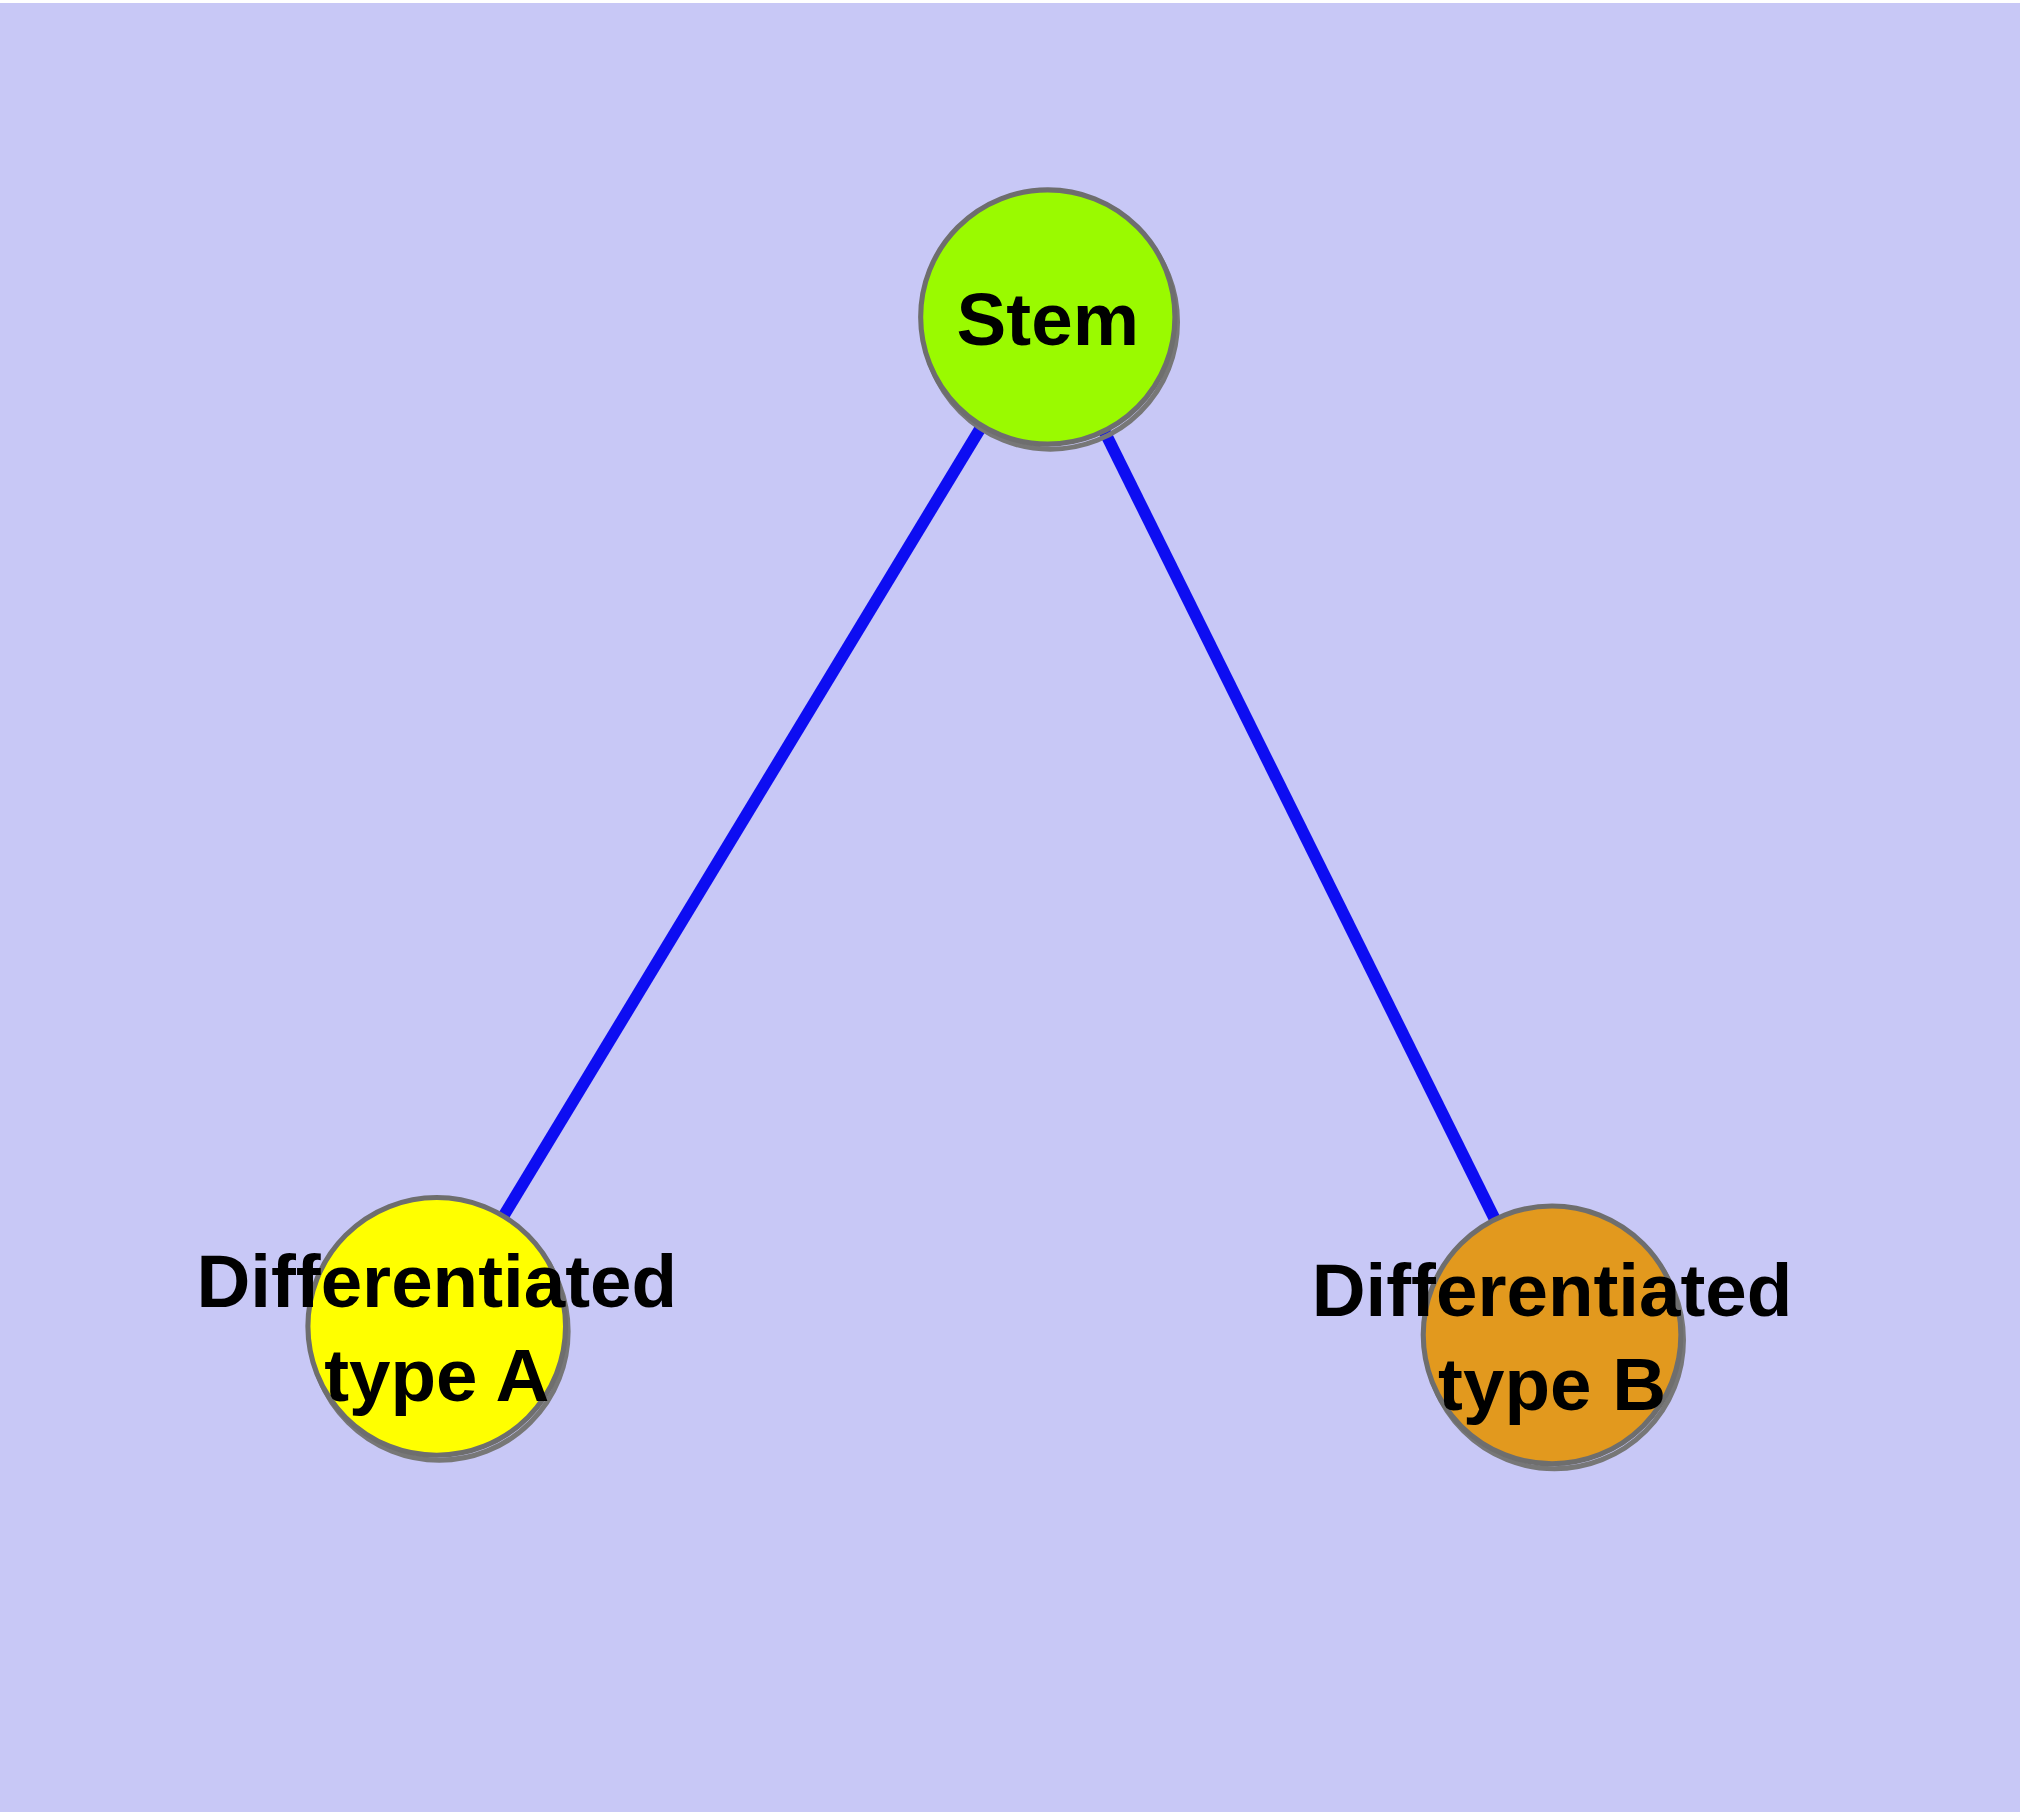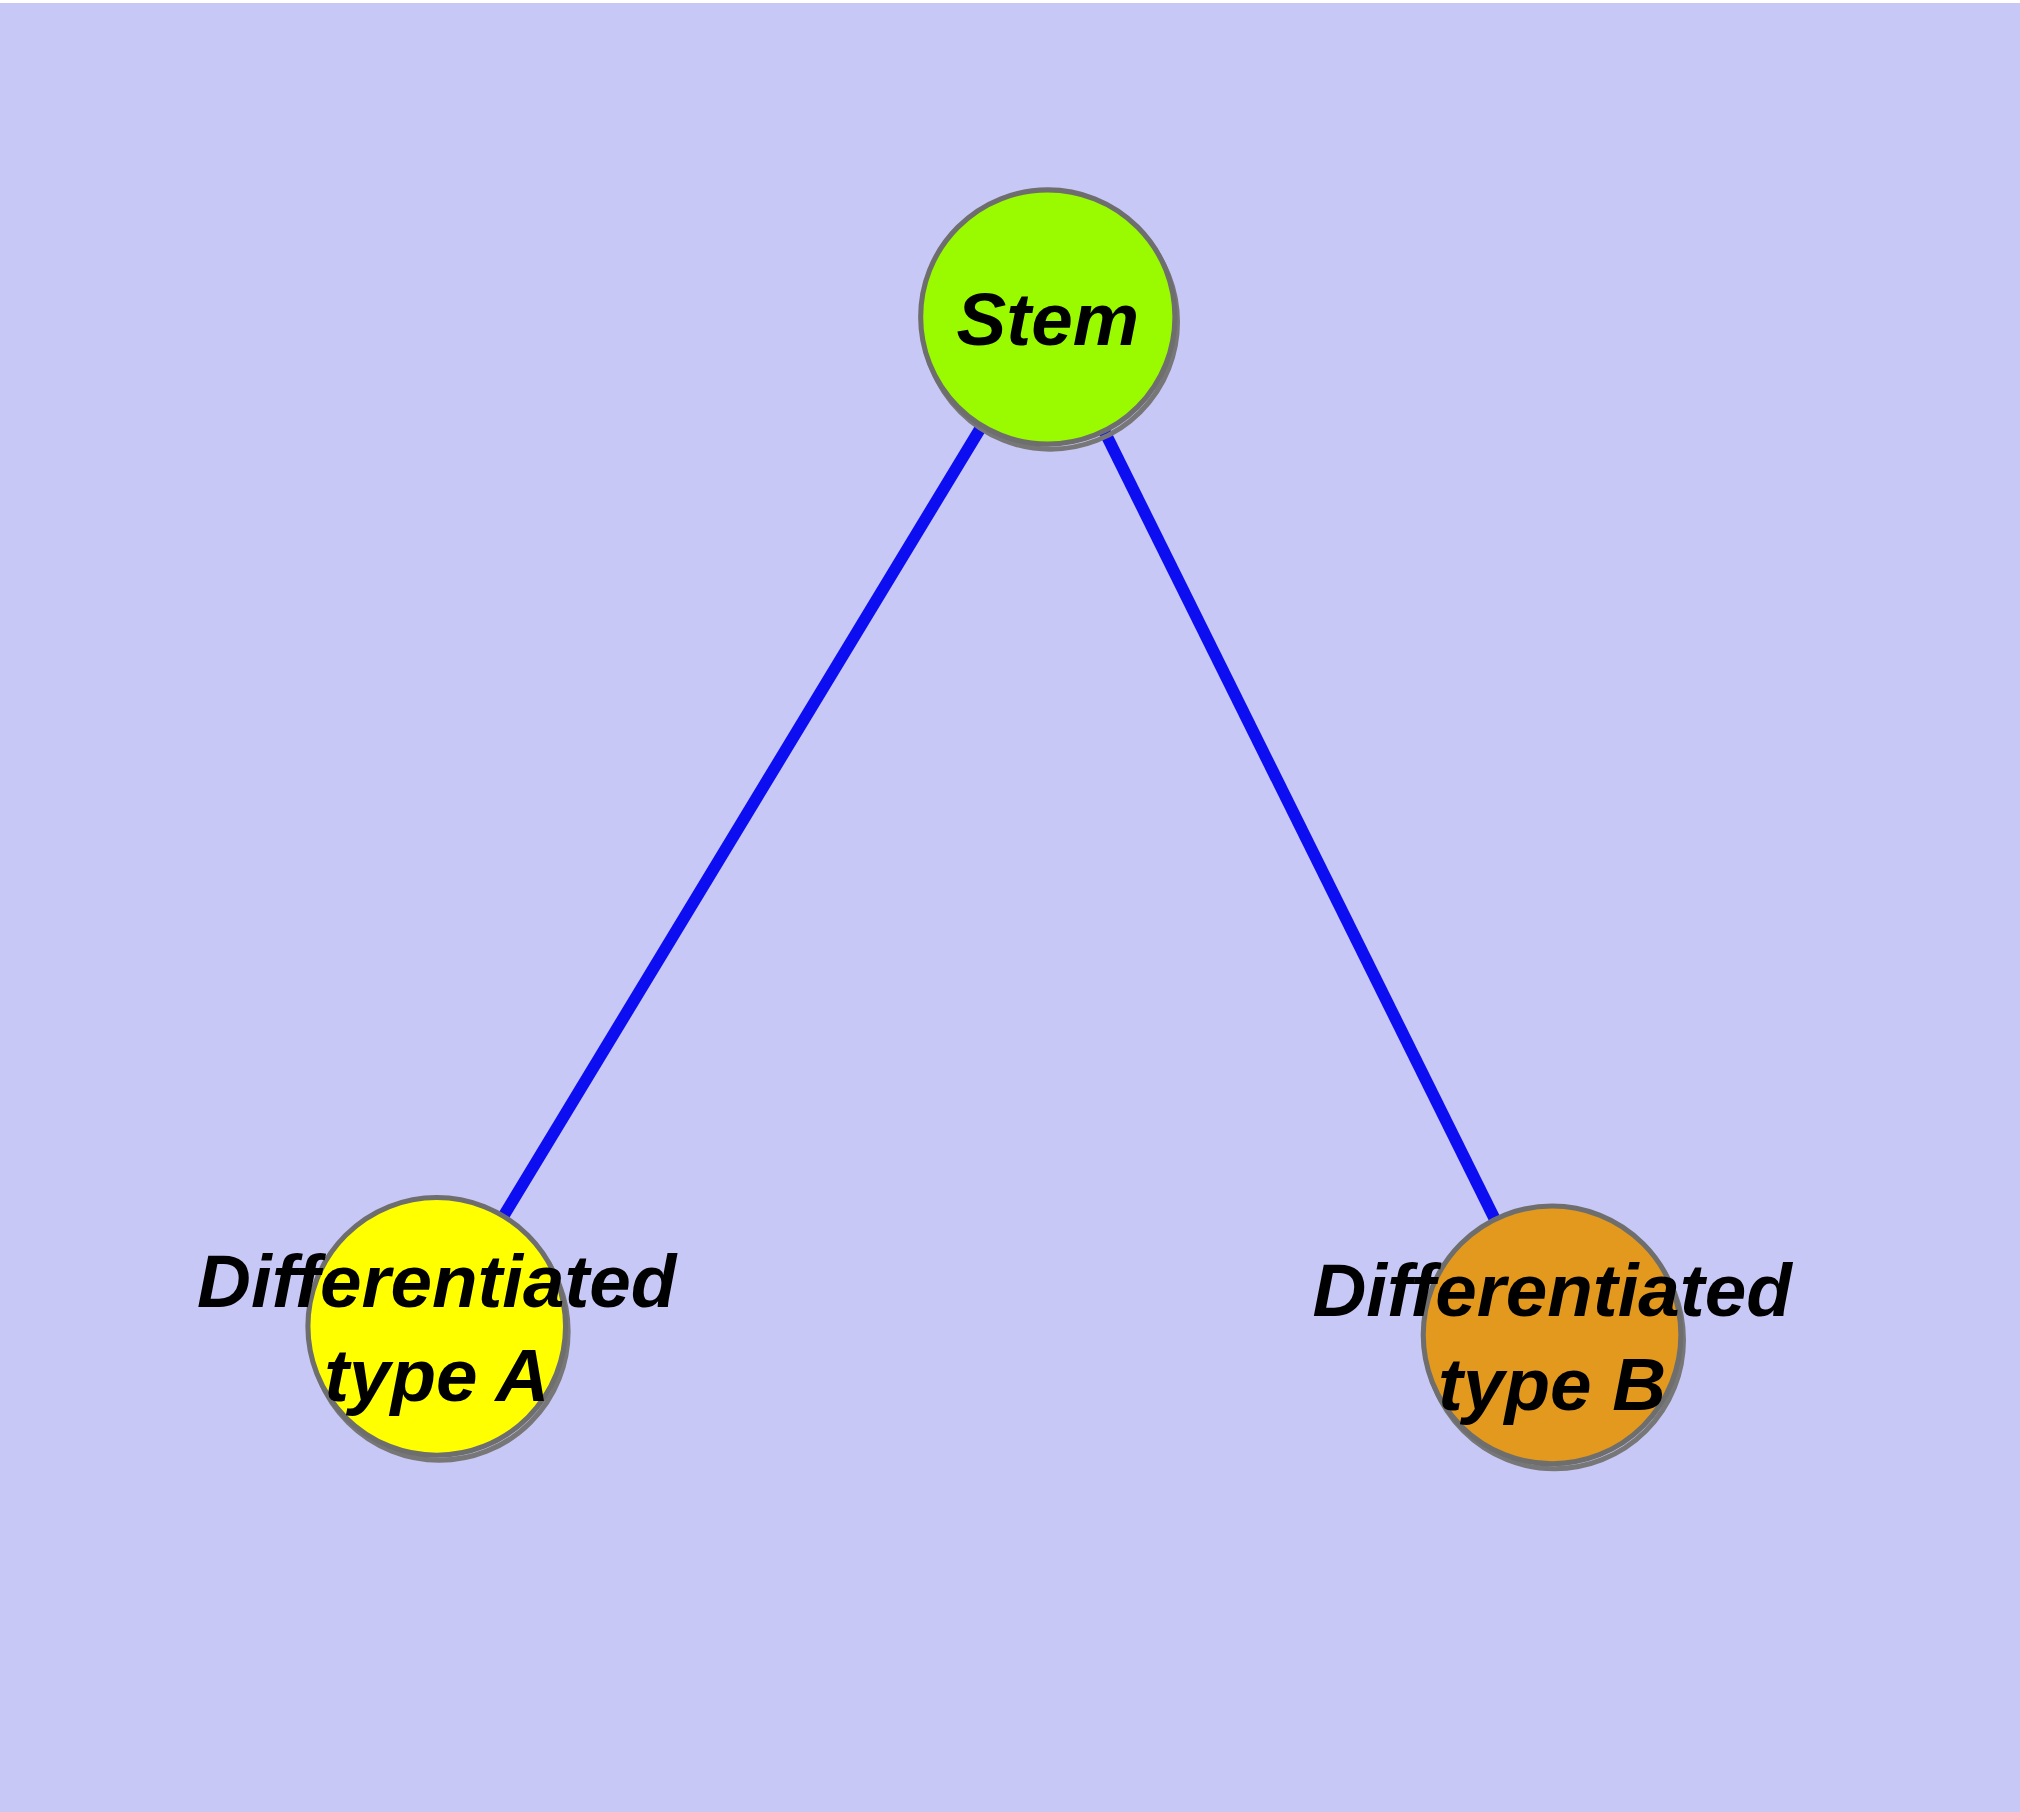--- a/index.html
+++ b/index.html
@@ -5,21 +5,20 @@
   html, body {
     margin: 0;
     padding: 0;
   }
   .canvas {
     position: relative;
     width: 2021px;
     height: 1812px;
     overflow: hidden;
     font-family: "Liberation Sans", "DejaVu Sans", sans-serif;
-    font-style: italic;
   }
   .top-strip {
     position: absolute;
     top: 0; left: 0; right: 0;
     height: 3.4px;
     z-index: 2;
   }
   svg.graph {
     position: absolute;
     top: 0; left: 0;

